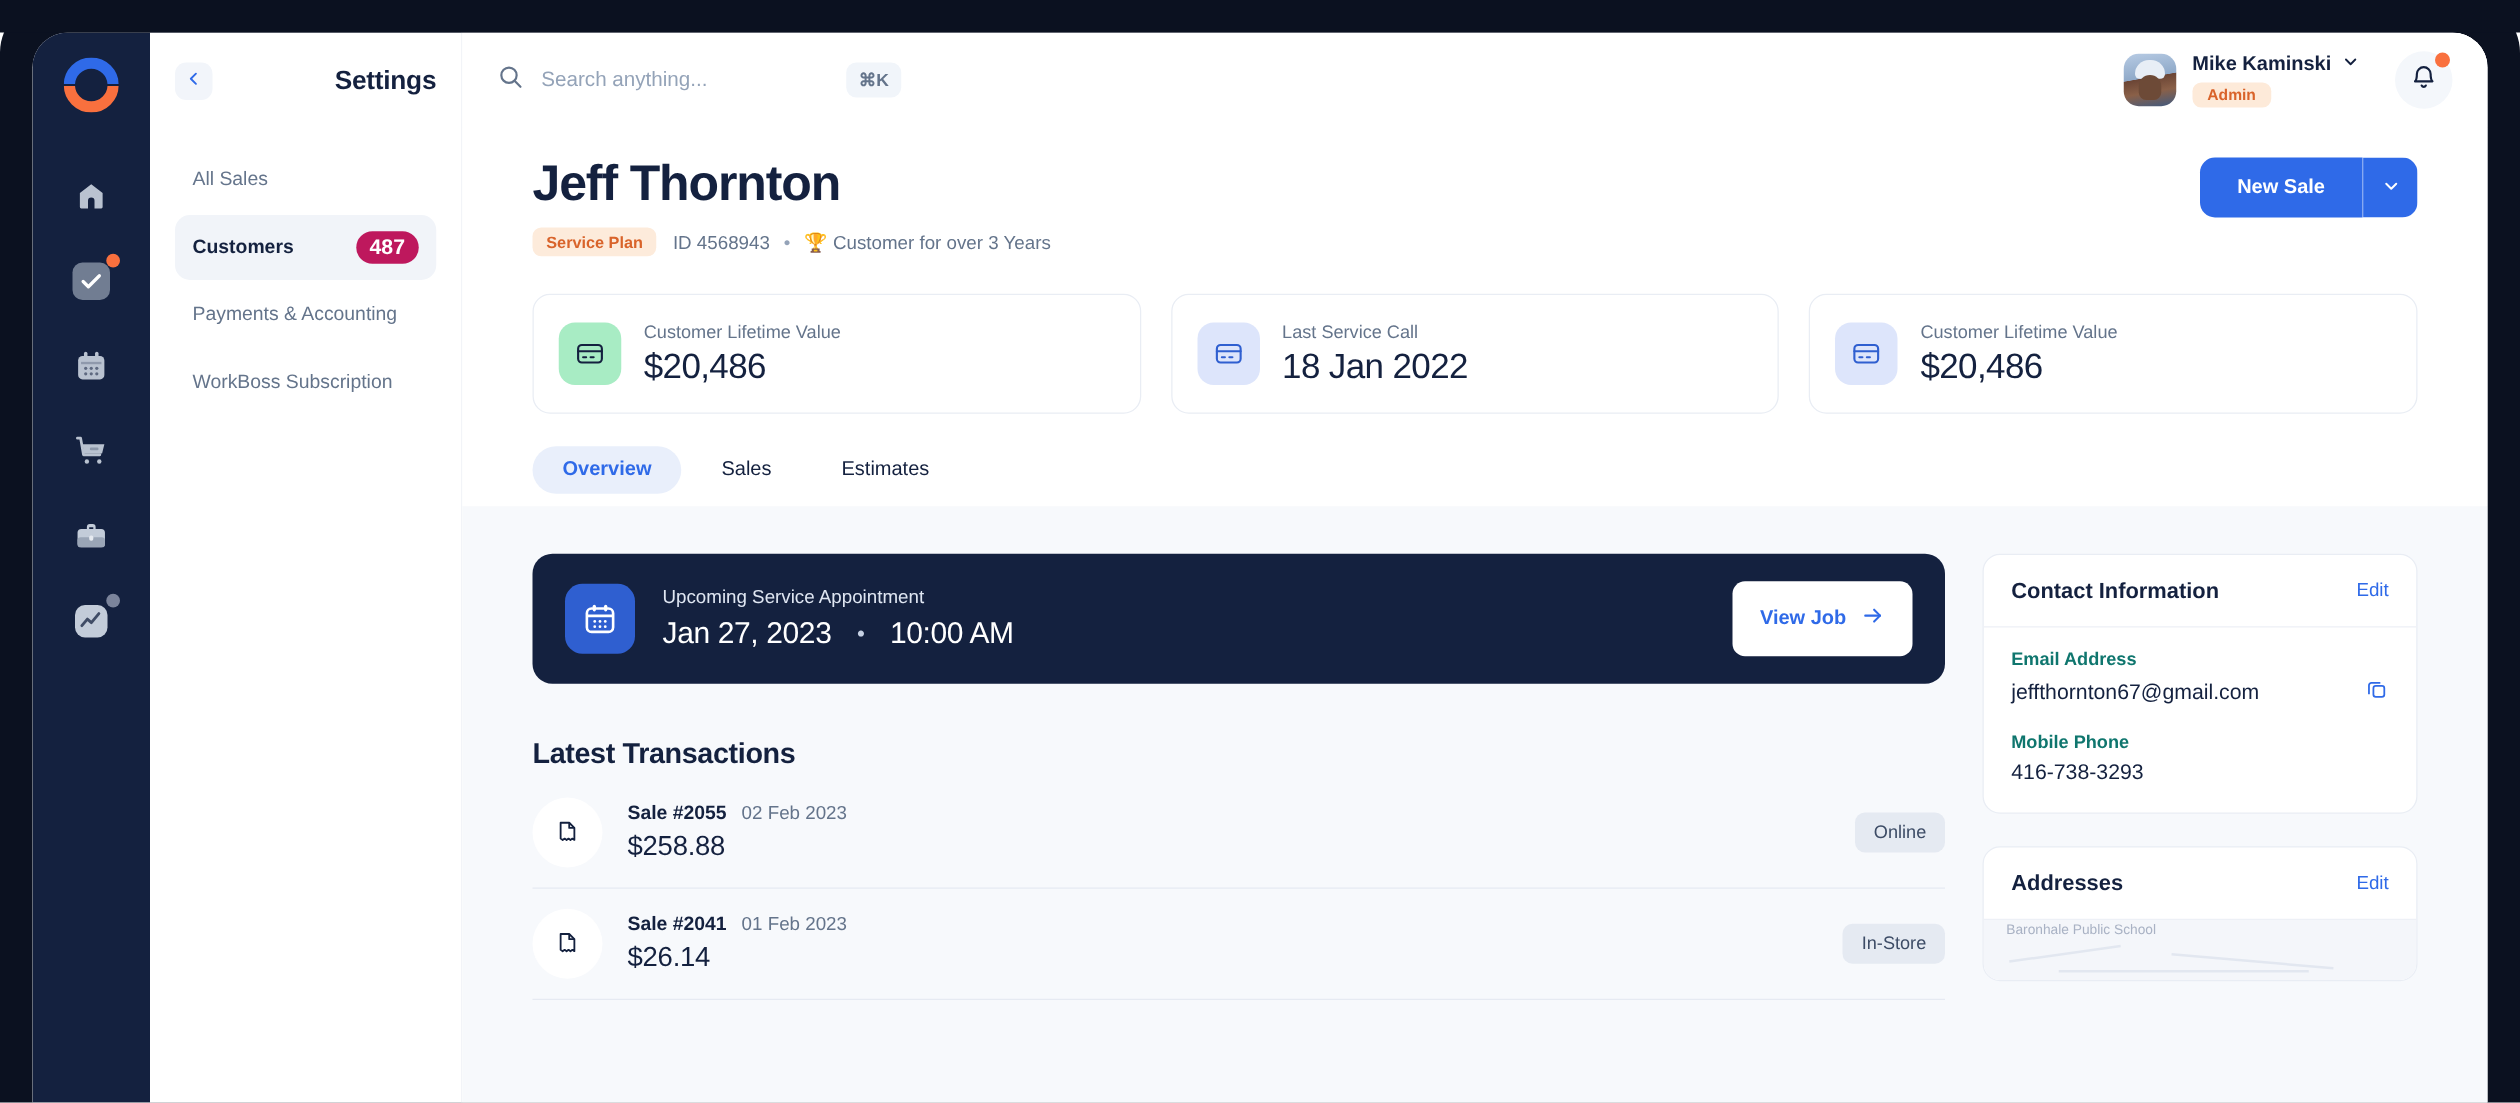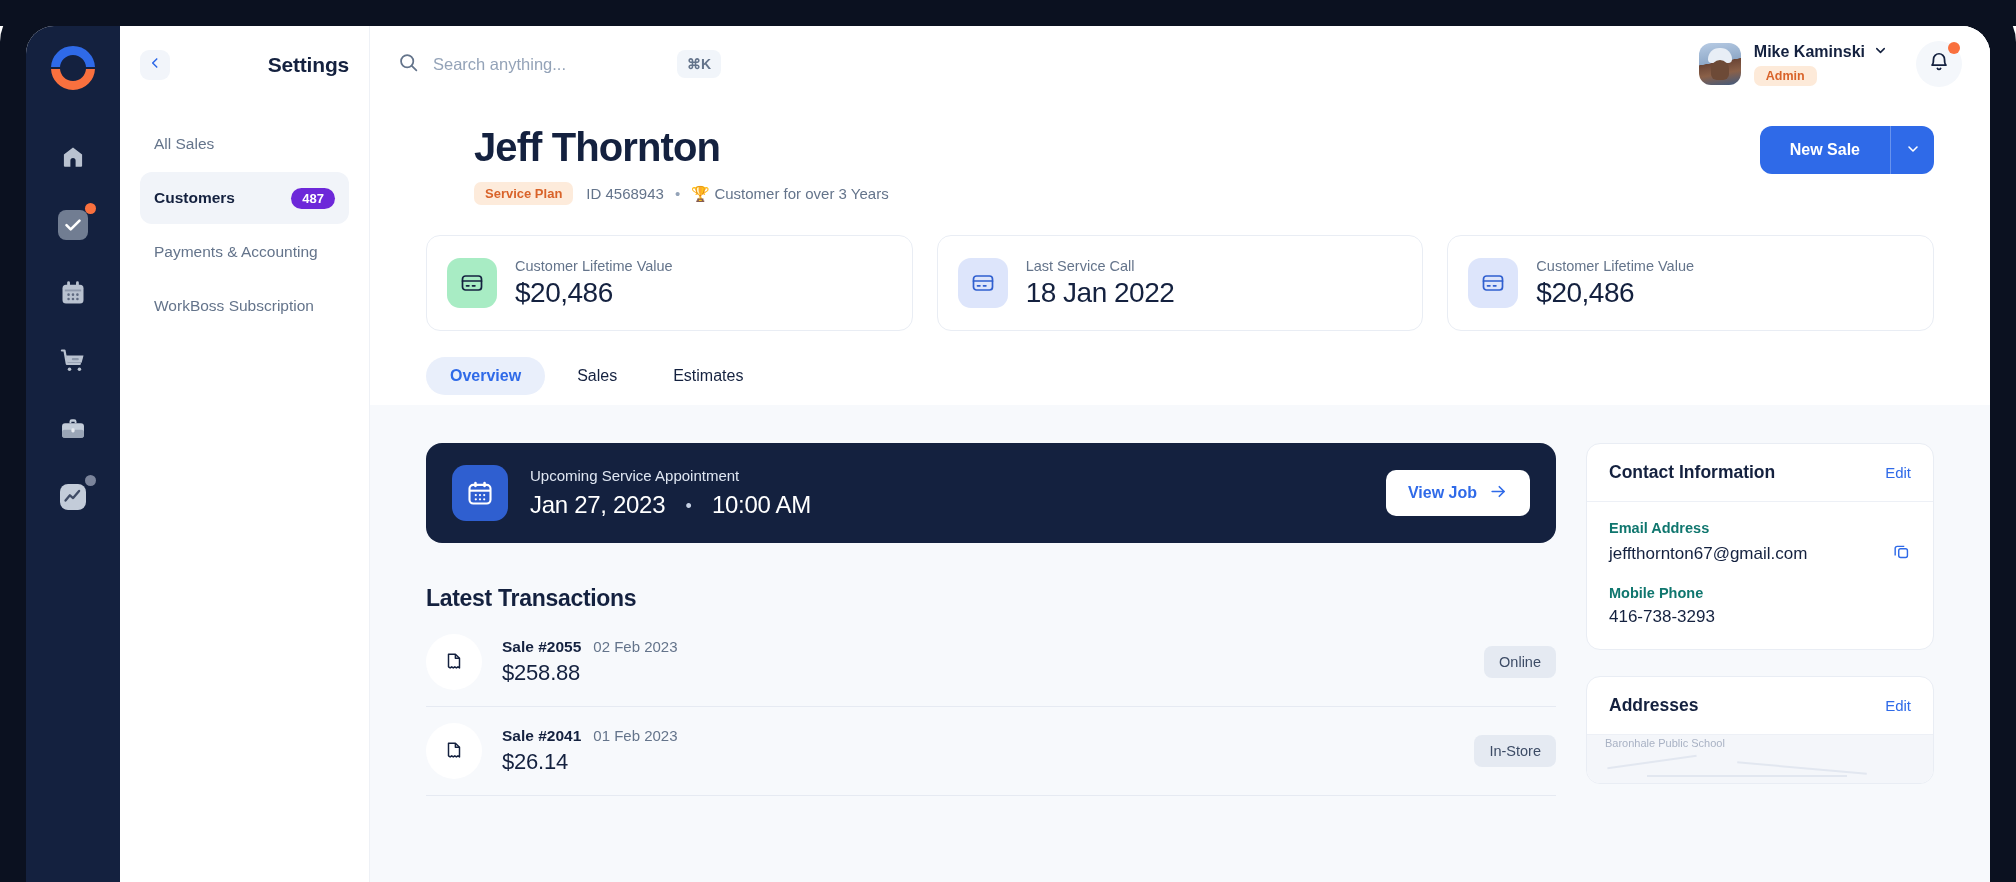--- a/index.html
+++ b/index.html
@@ -97,22 +97,22 @@
     height: 52px; border-radius: 12px;
     display: flex; align-items: center; justify-content: space-between;
     padding: 0 14px; cursor: pointer;
     font-size: 15.5px; color: #64748b; font-weight: 500;
     margin-bottom: 2px;
   }
   .nav-item.active {
     background: #f1f4f9; color: #14213f; font-weight: 700;
   }
   .nav-badge {
-    background: #6d28d9; color: #fff;
-    font-size: 13px; font-weight: 700;
+    background: #be185d; color: #fff;
+    font-size: 17px; font-weight: 700;
     border-radius: 999px; padding: 3px 11px;
   }
 
   
   .main {
     flex: 1 1 auto; display: flex; flex-direction: column;
     min-width: 0; background: #ffffff;
   }
 
   
@@ -175,21 +175,21 @@
     width: 12px; height: 12px; border-radius: 50%;
     background: #f9703e;
   }
 
   
   .page-head { padding: 24px 56px 0 56px; background:#ffffff; }
   .cust-name {
     font-size: 40px; font-weight: 700; color: #14213f;
     letter-spacing: -0.9px; line-height: 1.05;
   }
-  .head-row { display: flex; align-items: flex-start; justify-content: space-between; margin-left: 48px; }
+  .head-row { display: flex; align-items: flex-start; justify-content: space-between; }
   .meta-row {
     display: flex; align-items: center; gap: 13px;
     margin-top: 14px;
   }
   .plan-badge {
     background: #fdebdb; color: #d9632a;
     font-size: 13px; font-weight: 600;
     border-radius: 7px; padding: 4px 11px;
   }
   .meta-text { font-size: 15px; color: #64748b; }
@@ -268,21 +268,21 @@
   .appt-when {
     font-size: 24px; font-weight: 500; color: #fff;
     margin-top: 7px; letter-spacing: -0.3px;
   }
   .appt-when .dot { margin: 0 14px; color: #c6d1e4; font-size: 18px; vertical-align: middle; }
   .appt-body { flex: 1 1 auto; min-width: 0; }
   .view-job {
     background: #fff; color: #2f6ae8;
     border: none; border-radius: 10px;
     font-size: 16px; font-weight: 600;
-    padding: 0 22px; height: 46px; cursor: pointer;
+    padding: 0 22px; height: 60px; cursor: pointer;
     display: flex; align-items: center; gap: 12px;
     font-family: "Liberation Sans", sans-serif;
     flex: 0 0 auto;
   }
 
   
   .section-title {
     font-size: 23px; font-weight: 700; color: #14213f;
     margin: 42px 0 6px 0; letter-spacing: -0.3px;
   }

